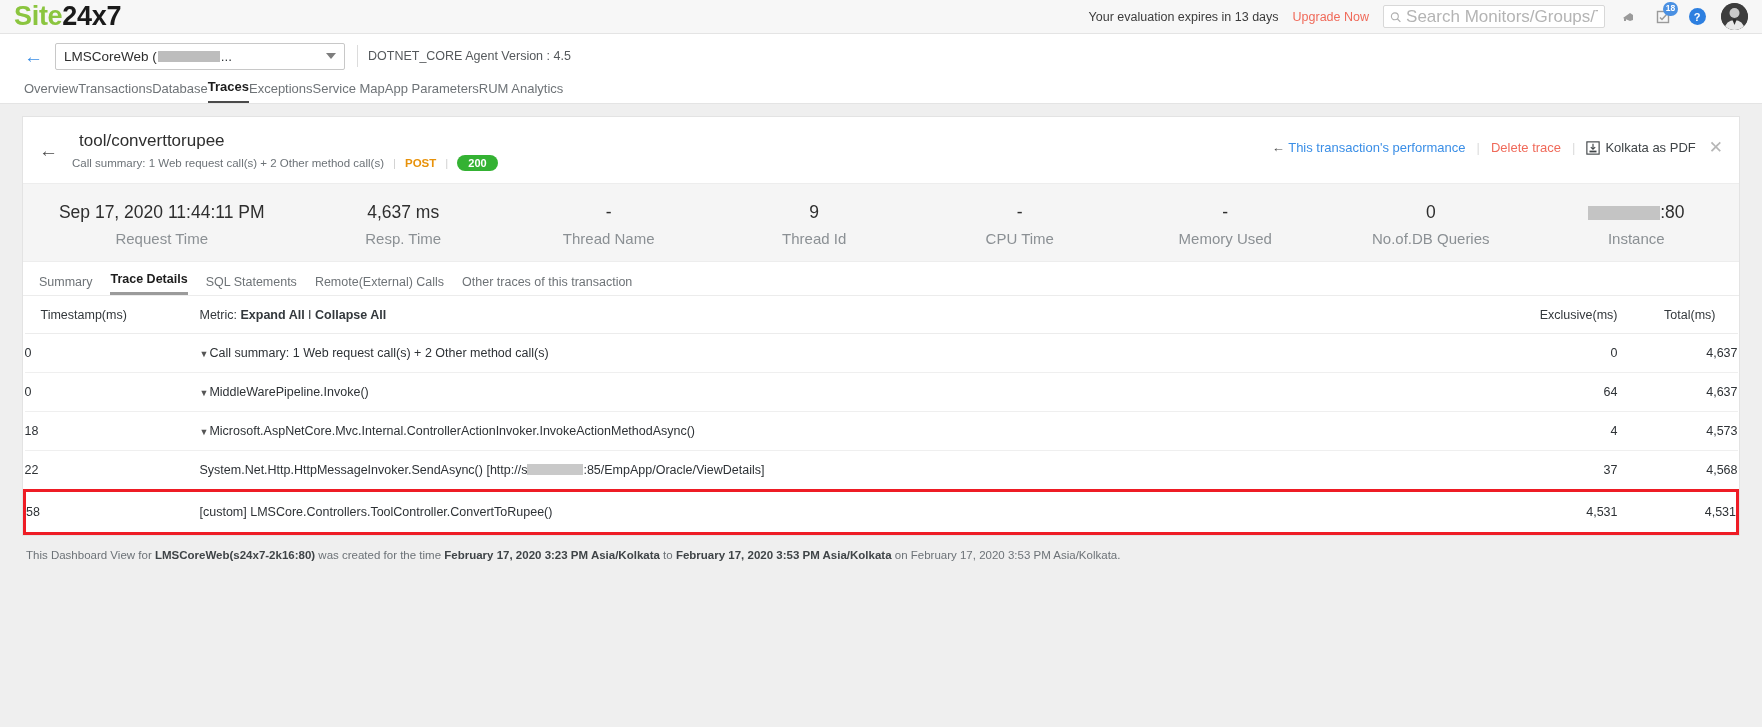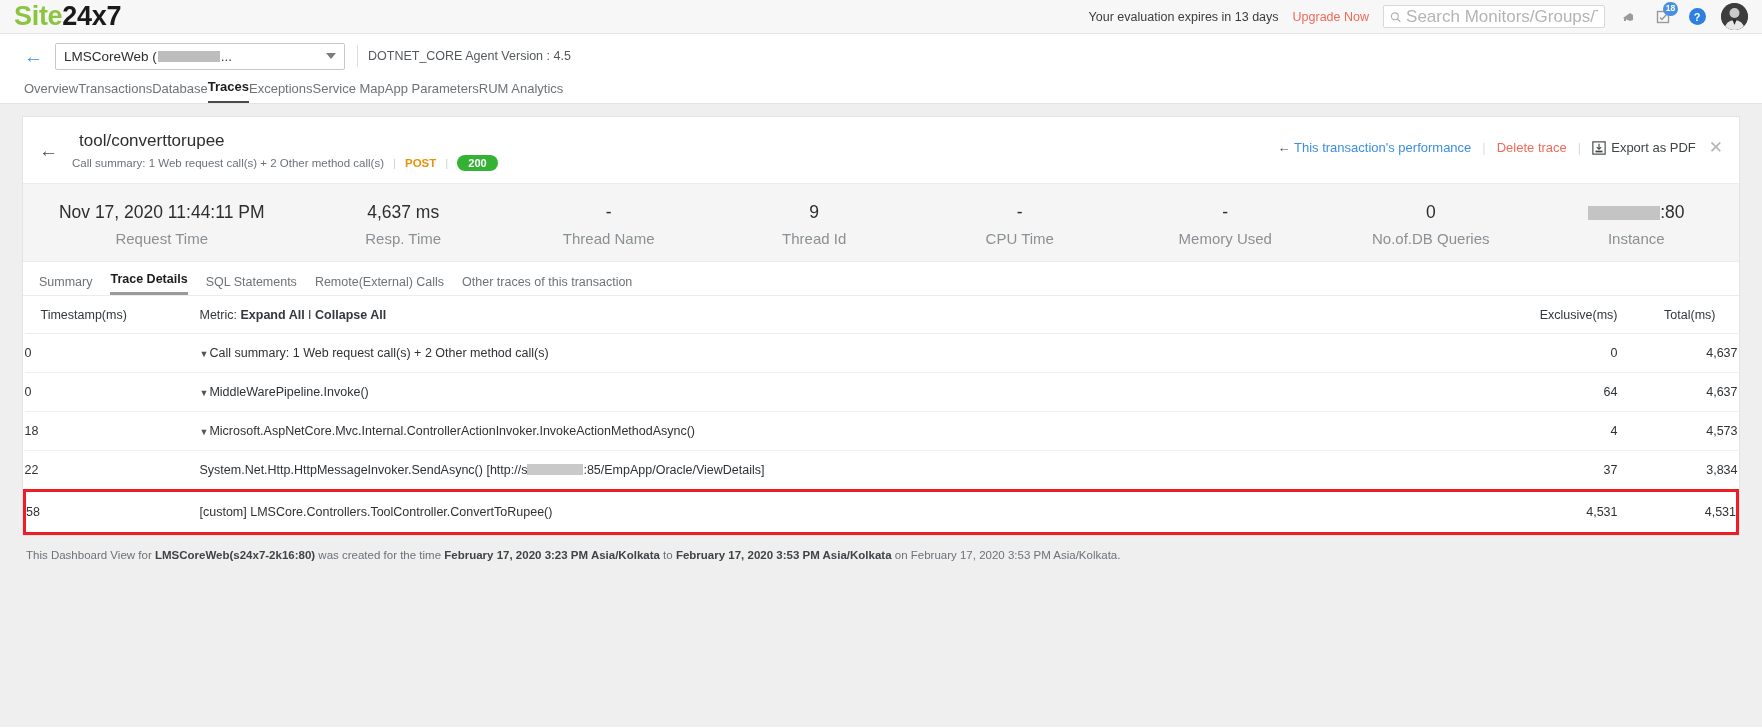--- a/index.html
+++ b/index.html
@@ -311,29 +311,29 @@
         </span>
         <span class="act-sep">|</span>
         <span class="act-link danger">Delete trace</span>
         <span class="act-sep">|</span>
         <span class="act-link plain">
           <svg width="14" height="14" viewBox="0 0 16 16">
             <rect x="1" y="1" width="14" height="14" fill="none" stroke="#3f4447" stroke-width="1.3"></rect>
             <path d="M8 3 L8 9 M5.5 7 L8 9.5 L10.5 7" stroke="#3f4447" stroke-width="1.3" fill="none"></path>
             <rect x="4" y="11" width="8" height="2" fill="#3f4447"></rect>
           </svg>
-          <span>Export as PDF</span>
+          <span>Kolkata as PDF</span>
         </span>
         <span class="close-x">✕</span>
       </div>
     </div>
 
     <div class="metrics" id="metrics-row">
         <div class="metric">
-          <div class="metric-val">Nov 17, 2020 11:44:11 PM</div>
+          <div class="metric-val">Sep 17, 2020 11:44:11 PM</div>
           <div class="metric-lbl">Request Time</div>
         </div>
         <div class="metric">
           <div class="metric-val">4,637 ms</div>
           <div class="metric-lbl">Resp. Time</div>
         </div>
         <div class="metric">
           <div class="metric-val">-</div>
           <div class="metric-lbl">Thread Name</div>
         </div>
@@ -397,21 +397,21 @@
           <tr>
             <td class="td-ts">18</td>
             <td class="td-metric ind-3"><span class="tri">▼</span><span>Microsoft.AspNetCore.Mvc.Internal.ControllerActionInvoker.InvokeActionMethodAsync()</span></td>
             <td class="td-num">4</td>
             <td class="td-total">4,573</td>
           </tr>
           <tr>
             <td class="td-ts">22</td>
             <td class="td-metric ind-4"><span>System.Net.Http.HttpMessageInvoker.SendAsync() [http://s</span><span class="redact-inline"></span><span>:85/EmpApp/Oracle/ViewDetails]</span></td>
             <td class="td-num">37</td>
-            <td class="td-total">3,834</td>
+            <td class="td-total">4,568</td>
           </tr>
           <tr class="highlight">
             <td class="td-ts">58</td>
             <td class="td-metric ind-5"><span>[custom] LMSCore.Controllers.ToolController.ConvertToRupee()</span></td>
             <td class="td-num">4,531</td>
             <td class="td-total">4,531</td>
           </tr>
         </tbody>
     </table>
   </div>

